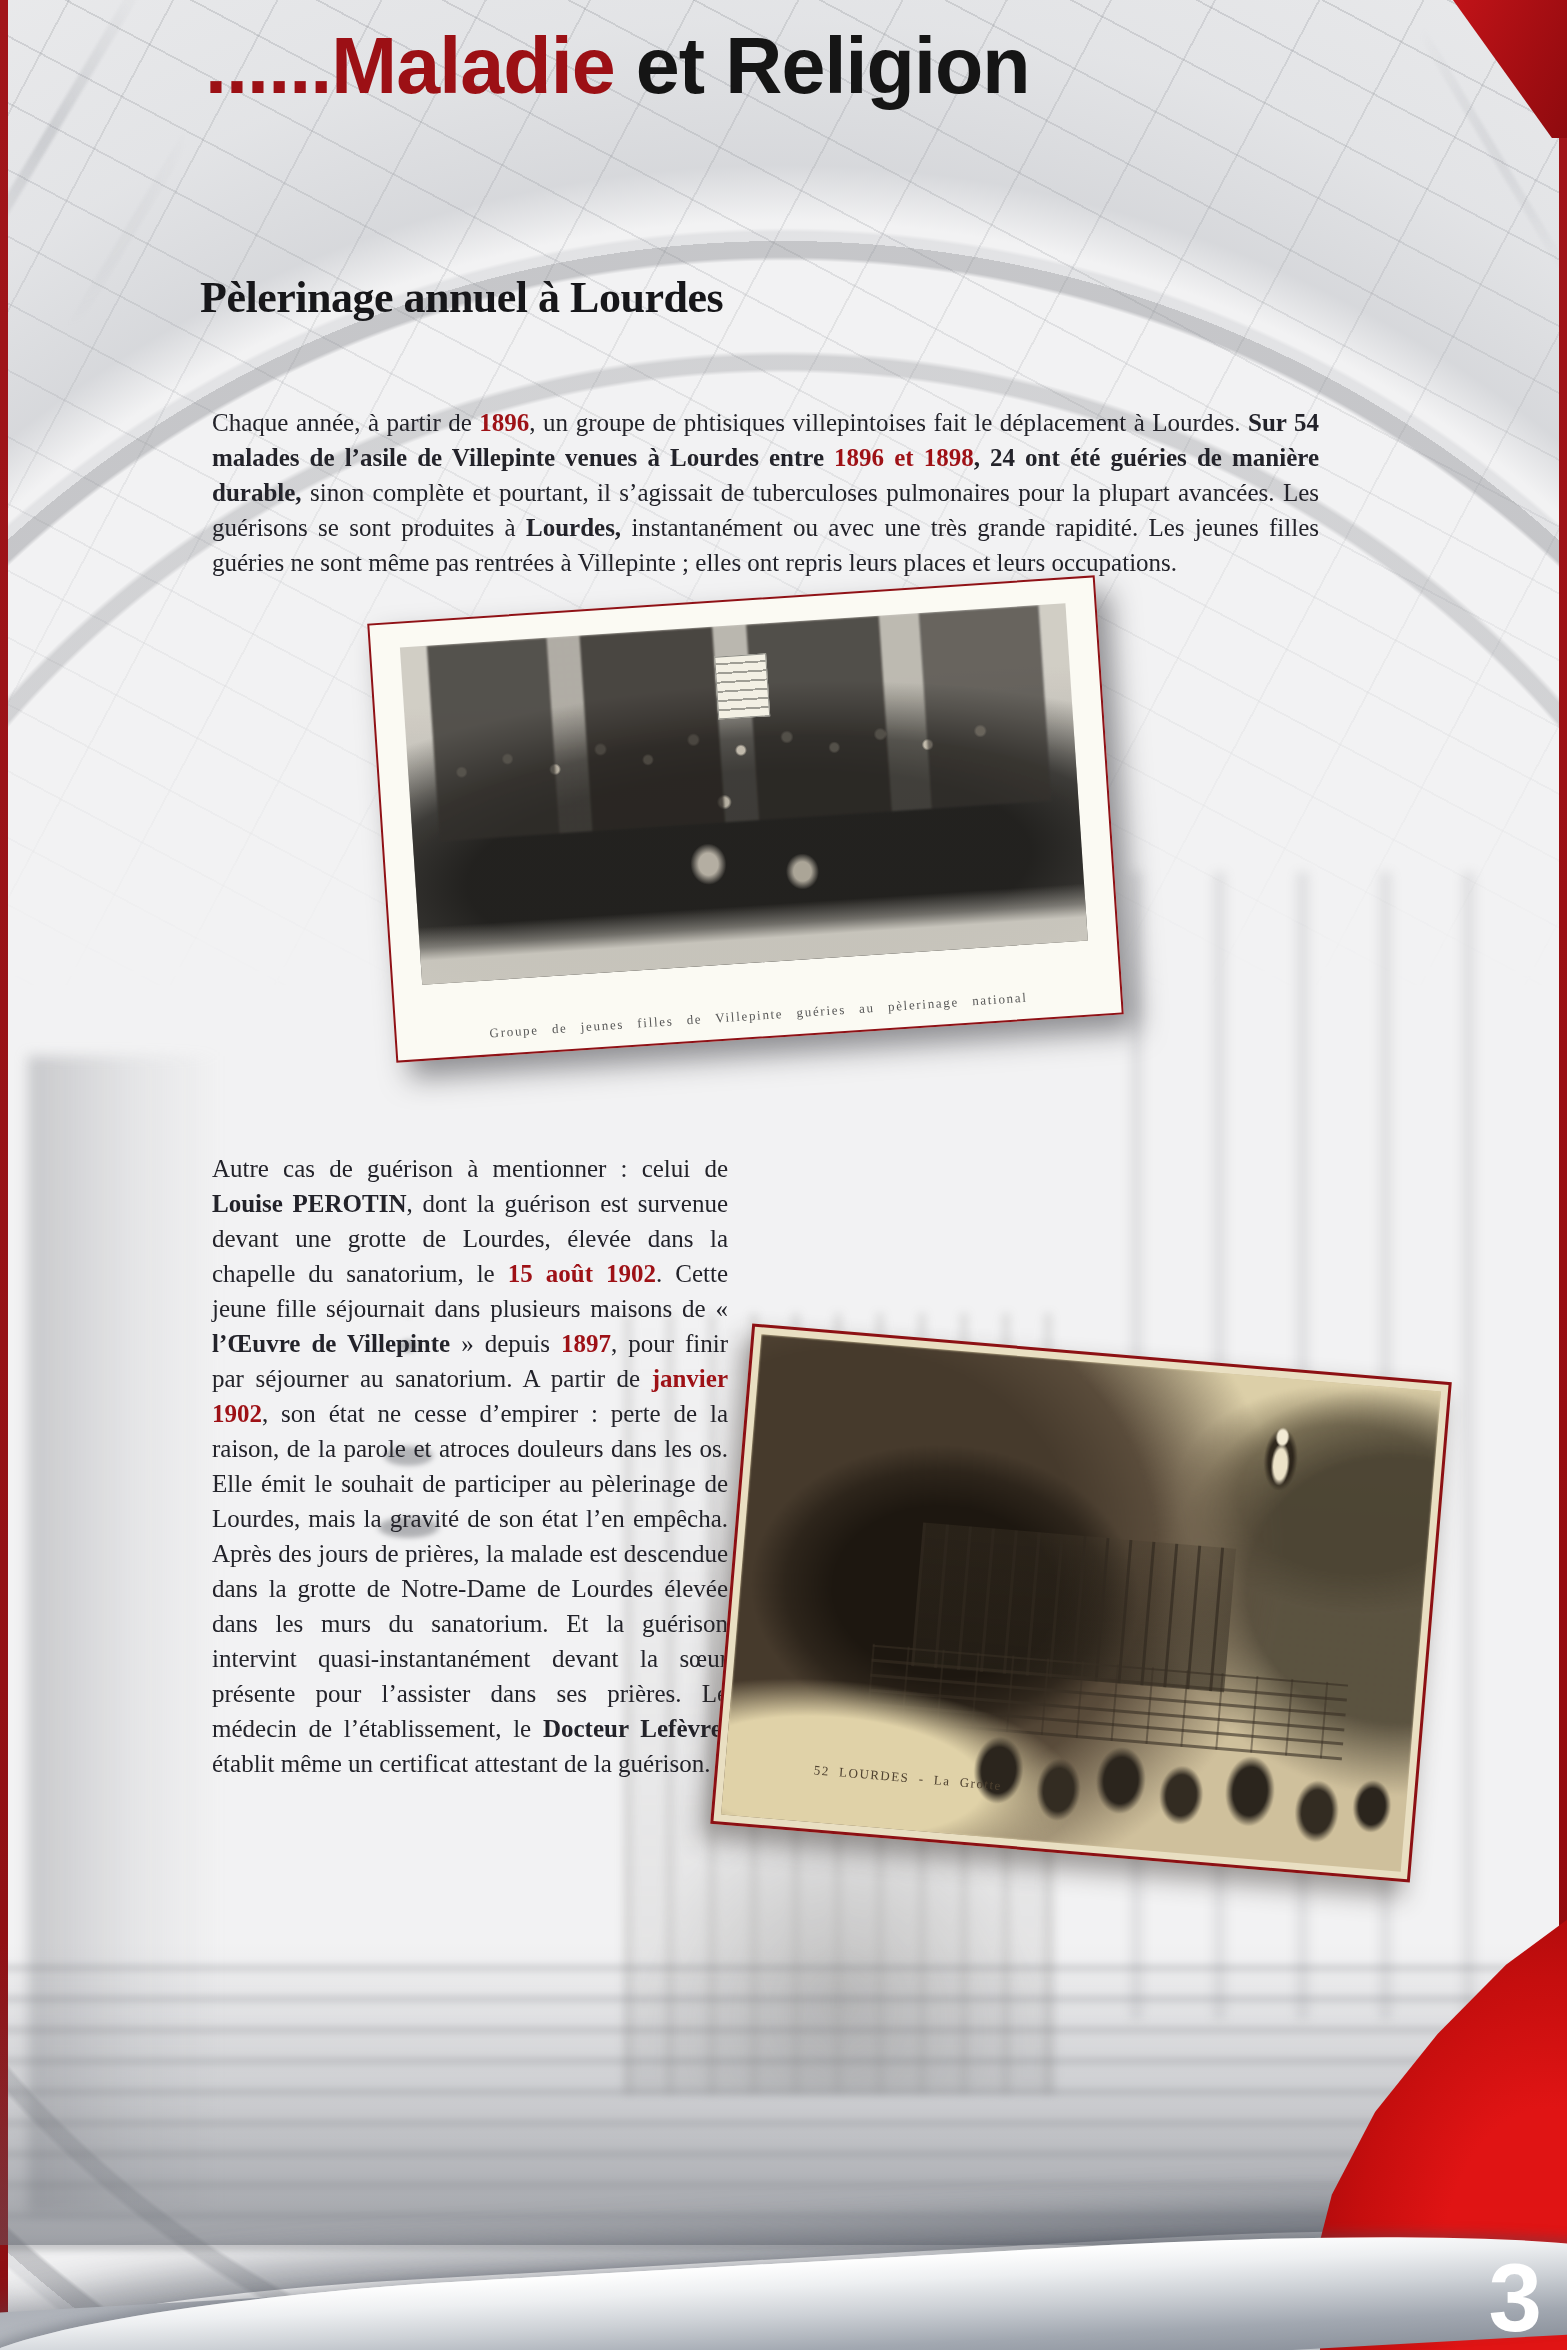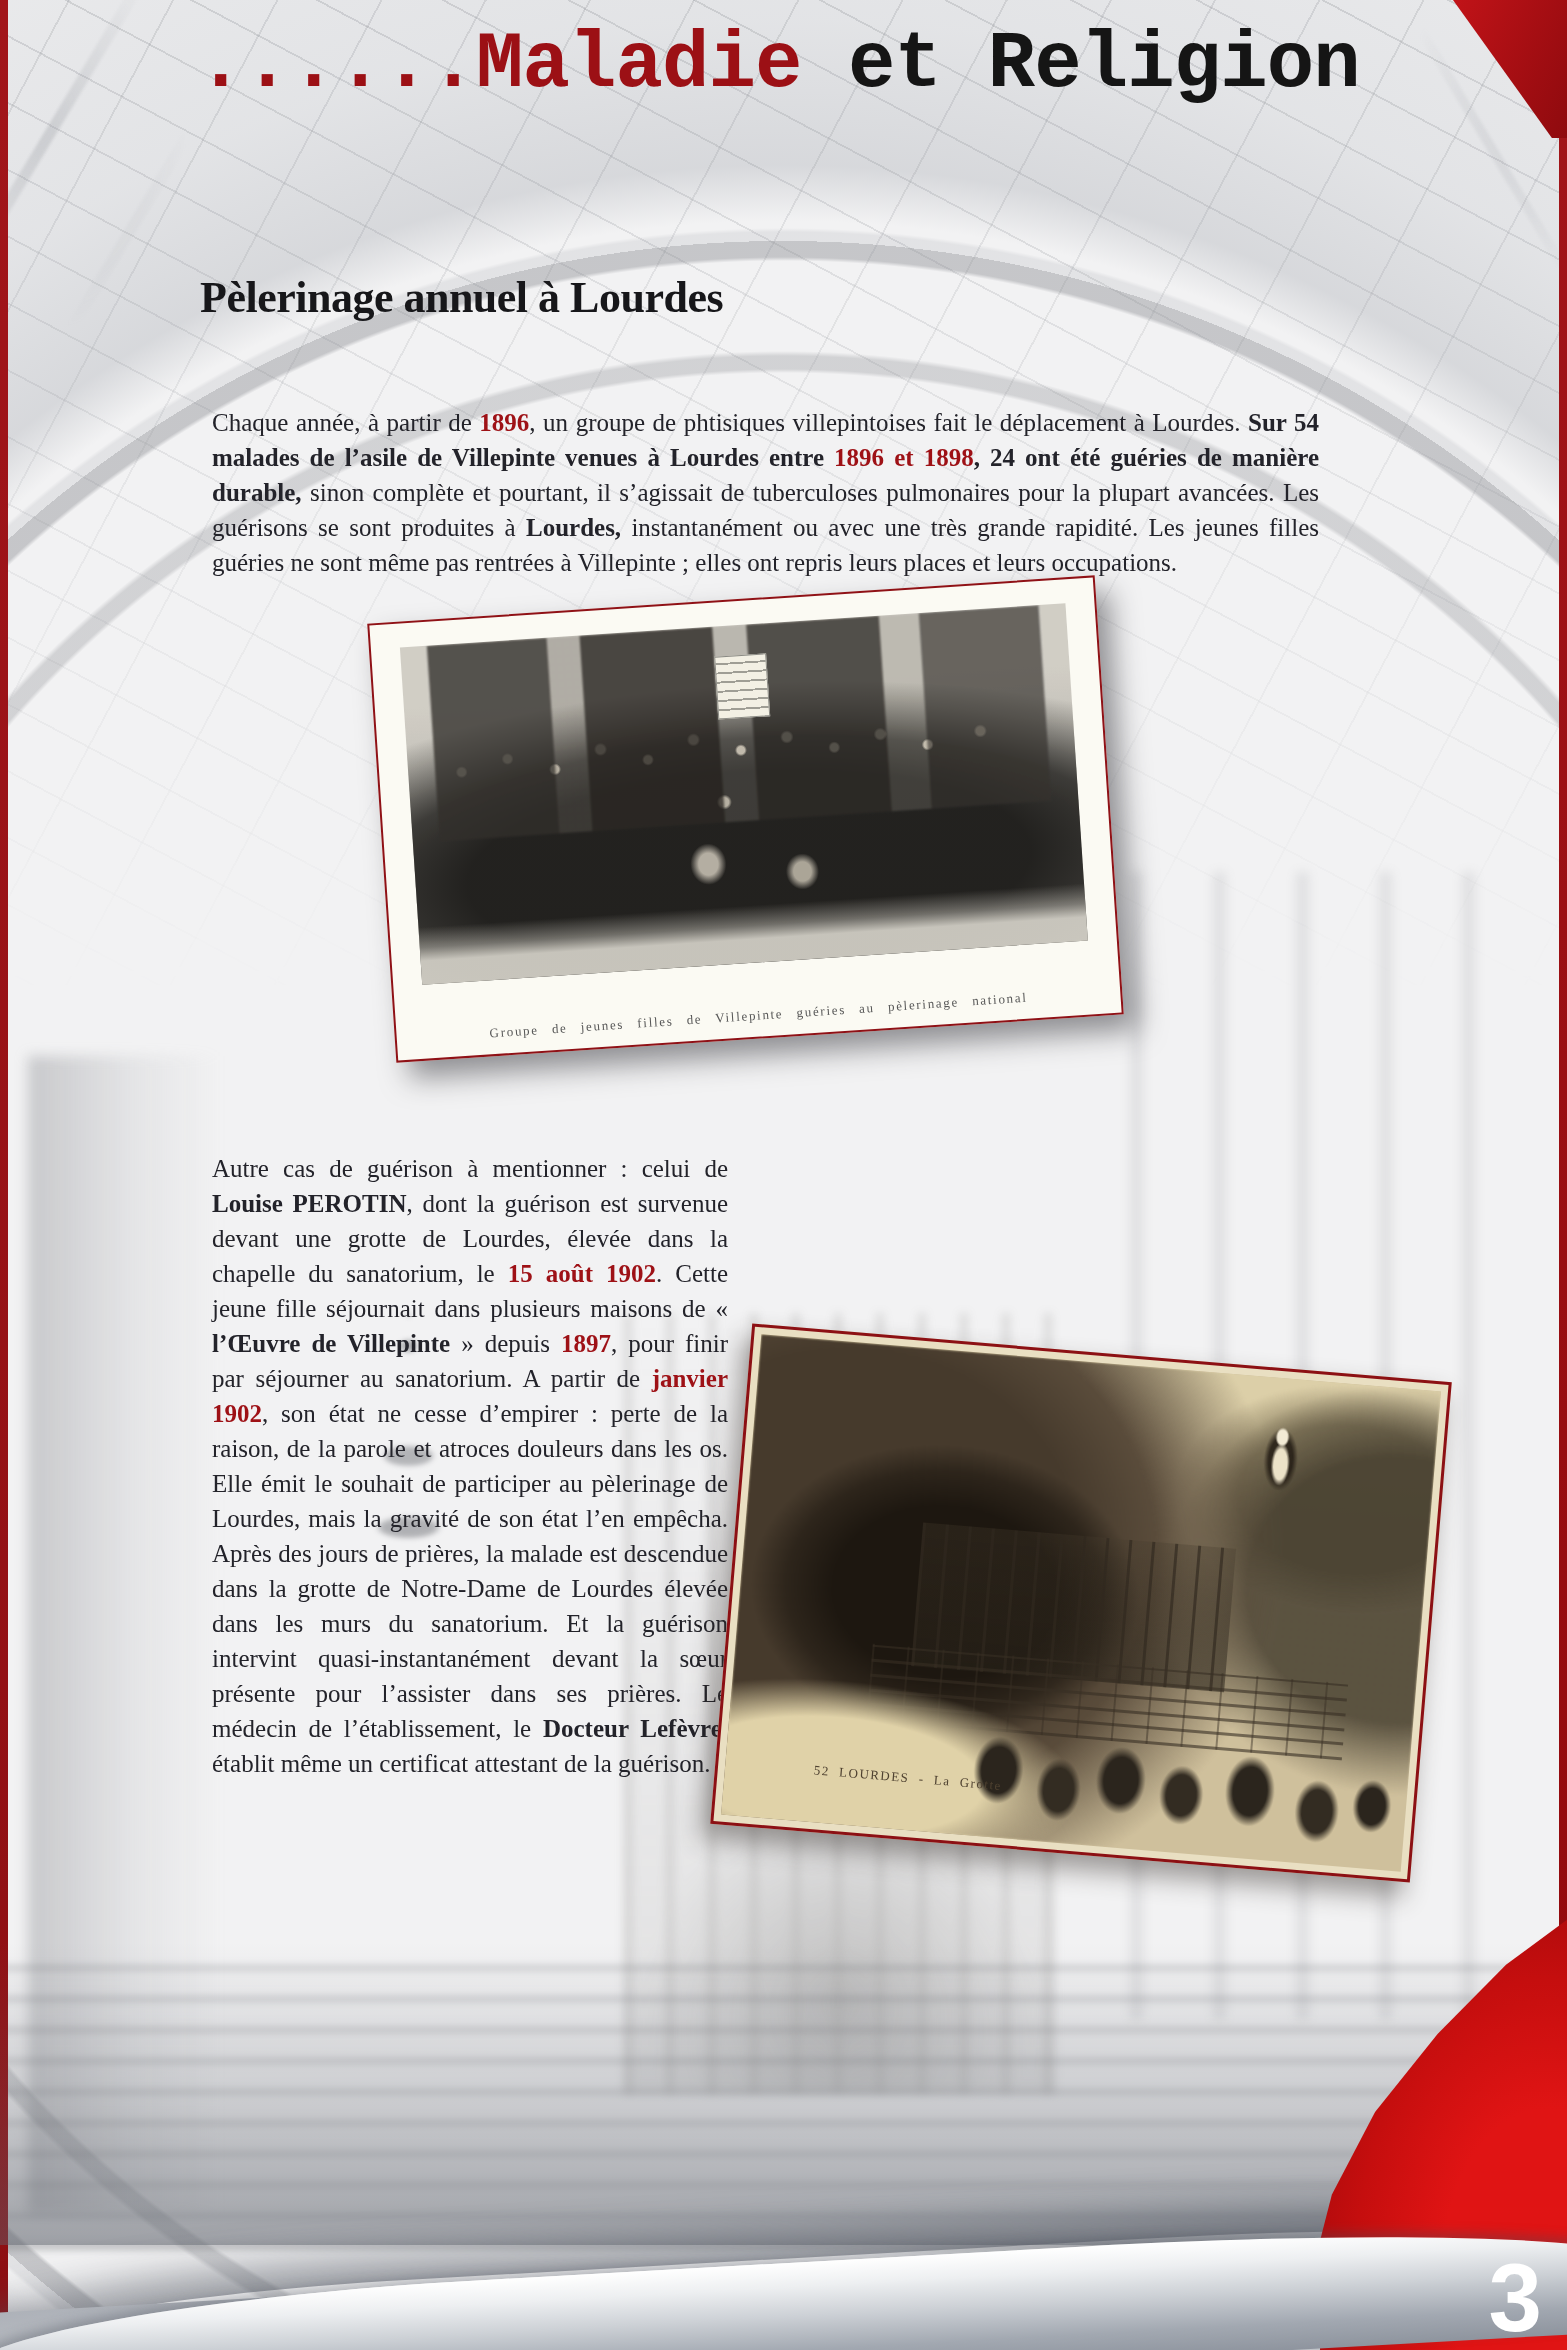--- a/index.html
+++ b/index.html
@@ -63,22 +63,22 @@
     filter:blur(3.7px);}
   
   .edge-left{position:absolute;left:0;top:0;width:8.3px;height:100%;z-index:12;
     background:linear-gradient(180deg,#a2151a,#8d0f13);}
   .edge-right{position:absolute;right:0;top:0;width:9.2px;height:100%;z-index:12;
     background:linear-gradient(180deg,#a2151a,#90080b);}
   .corner-tr{position:absolute;right:0;top:0;width:115px;height:138px;z-index:13;
     clip-path:polygon(100% 0, 100% 100%, 86% 100%, 0 0);
     background:linear-gradient(115deg,#c11318,#8e0a0e);}
   
-  .title{position:absolute;left:197px;top:20px;z-index:20;margin:0;
-    font-family:Liberation Mono, monospace;font-weight:bold;font-size:79px;letter-spacing:-0.9px;white-space:nowrap;}
+  .title{position:absolute;left:205px;top:20px;z-index:20;margin:0;
+    font-family:Liberation Sans, sans-serif;font-weight:bold;font-size:79px;letter-spacing:-0.9px;white-space:nowrap;}
   .title .t-red{color:#9c1015;}
   .title .t-black{color:#151515;}
   .subtitle{position:absolute;left:200px;top:272px;z-index:20;margin:0;
     font-family:"Liberation Serif",serif;font-weight:bold;font-size:44px;color:#17171a;letter-spacing:-0.5px;}
   .para{position:absolute;left:200px;width:1107px;z-index:20;margin:12px;
     font-size:25px;line-height:35px;color:var(--ink);text-align:justify;}
   .p1{top:393px;}
   .p2{top:1139px;height:478px;}
   .seg-b{font-weight:bold;}
   .seg-rb{font-weight:bold;color:var(--red-text);}

